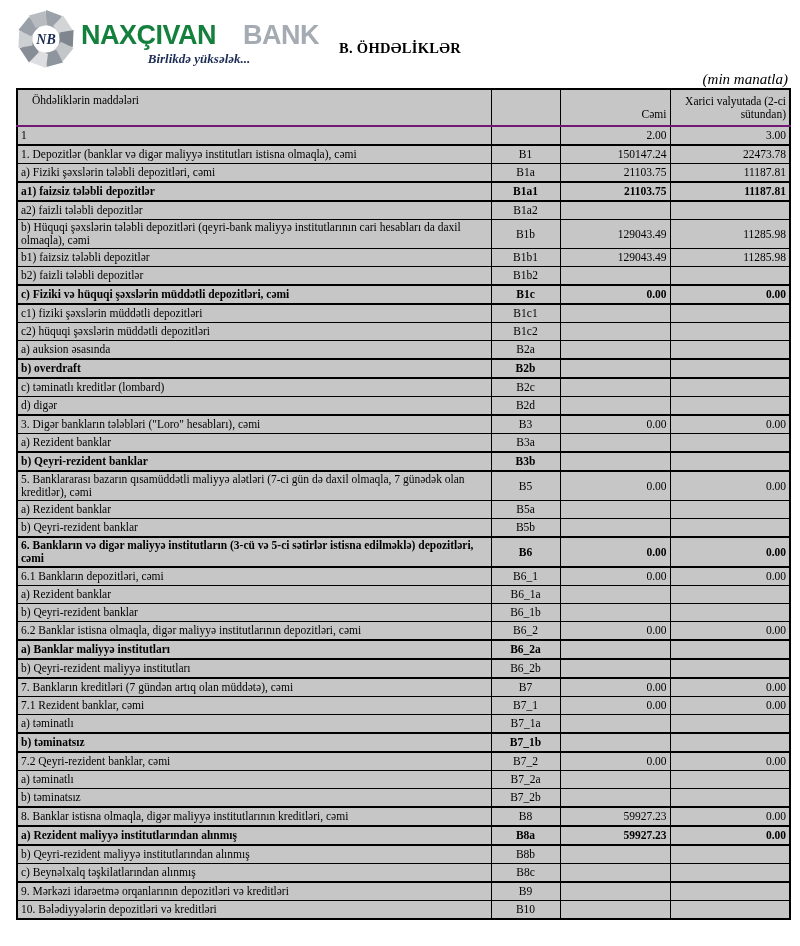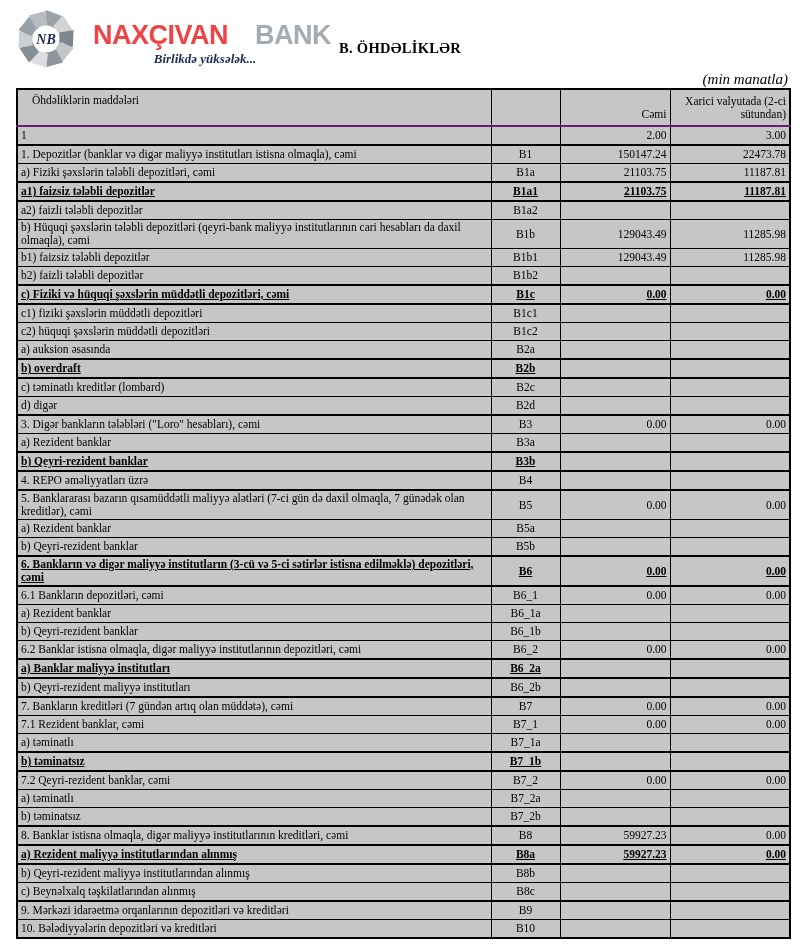--- a/index.html
+++ b/index.html
@@ -5,21 +5,21 @@
   html,body{margin:0;padding:0;}
   body{
     width:800px;height:946px;position:relative;background:#ffffff;
     font-family:"Liberation Serif", serif;overflow:hidden;
   }
   
   .logo{position:absolute;left:16px;top:8px;display:flex;align-items:flex-start;}
   .emblem{width:60px;height:62px;display:block;}
   .brand{margin-left:5px;padding-top:15px;}
   .brand-line{font-family:"Liberation Sans", sans-serif;font-weight:bold;font-size:27px;line-height:25px;letter-spacing:-0.5px;white-space:nowrap;}
-  .brand-primary{color:#ef4444;margin-left:12px;}
+  .brand-primary{color:#15803d;}
   .brand-secondary{color:#a4abb2;padding-left:27px;}
   .slogan{font-style:italic;font-weight:bold;font-size:13px;color:#1c2c55;text-align:center;margin-top:3px;padding-right:2px;}
   
   .title{position:absolute;left:0;top:40px;width:800px;text-align:center;font-weight:bold;font-size:14.5px;letter-spacing:0.3px;color:#000;}
   .unit-note{position:absolute;top:71px;right:12px;font-style:italic;font-size:15px;color:#000;}
   
   table.liab{
     position:absolute;left:16px;top:88px;width:773px;
     border-collapse:collapse;border:2px solid #000;table-layout:fixed;
   }
@@ -28,21 +28,21 @@
     font-size:11.5px;line-height:13px;padding:1px 3px;height:15px;
     overflow:hidden;vertical-align:middle;color:#000;
   }
   .c-label{text-align:left;}
   .c-code{text-align:center;}
   .c-num{text-align:right;}
   tr.hdr td{height:30px;border-bottom:2px solid #701a75;}
   tr.hdr .c-label{vertical-align:top;padding-top:4px;padding-left:14px;}
   tr.hdr .hdr-cemi{vertical-align:bottom;padding-bottom:4px;}
   tr.idx td{border-bottom:2px solid #000;}
-  tr.bold-row td{font-weight:bold;border-top-width:2px;border-bottom-width:2px;text-decoration:underline;}
+  tr.bold-row td{font-weight:bold;border-top-width:2px;border-bottom-width:2px;}
   tr.thick-top td{border-top-width:2px;}
   .ind-1{padding-left:22px;}
   .ind-2{padding-left:40px;}
   .ind-3{padding-left:54px;}
 </style>
 </head>
 <body>
 
 <div class="logo">
   <svg class="emblem" viewBox="0 0 60 60" aria-hidden="true">
@@ -185,26 +185,20 @@
         <td class="c-code">B3a</td>
         <td class="c-num"></td>
         <td class="c-num"></td>
       </tr>
       <tr class="bold-row">
         <td class="c-label">b) Qeyri-rezident banklar</td>
         <td class="c-code">B3b</td>
         <td class="c-num"></td>
         <td class="c-num"></td>
       </tr>
-      <tr>
-        <td class="c-label ind-1">4. REPO əməliyyatları  üzrə</td>
-        <td class="c-code">B4</td>
-        <td class="c-num"></td>
-        <td class="c-num"></td>
-      </tr>
       <tr class="thick-top">
         <td class="c-label">5. Banklararası bazarın qısamüddətli maliyyə alətləri (7-ci gün də daxil olmaqla, 7 günədək olan kreditlər), cəmi</td>
         <td class="c-code">B5</td>
         <td class="c-num">0.00</td>
         <td class="c-num">0.00</td>
       </tr>
       <tr>
         <td class="c-label ind-1">a) Rezident banklar</td>
         <td class="c-code">B5a</td>
         <td class="c-num"></td>

